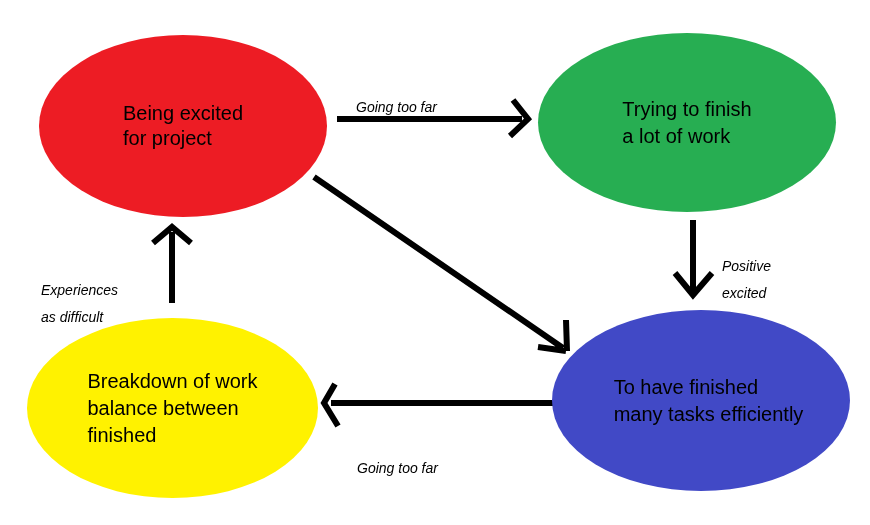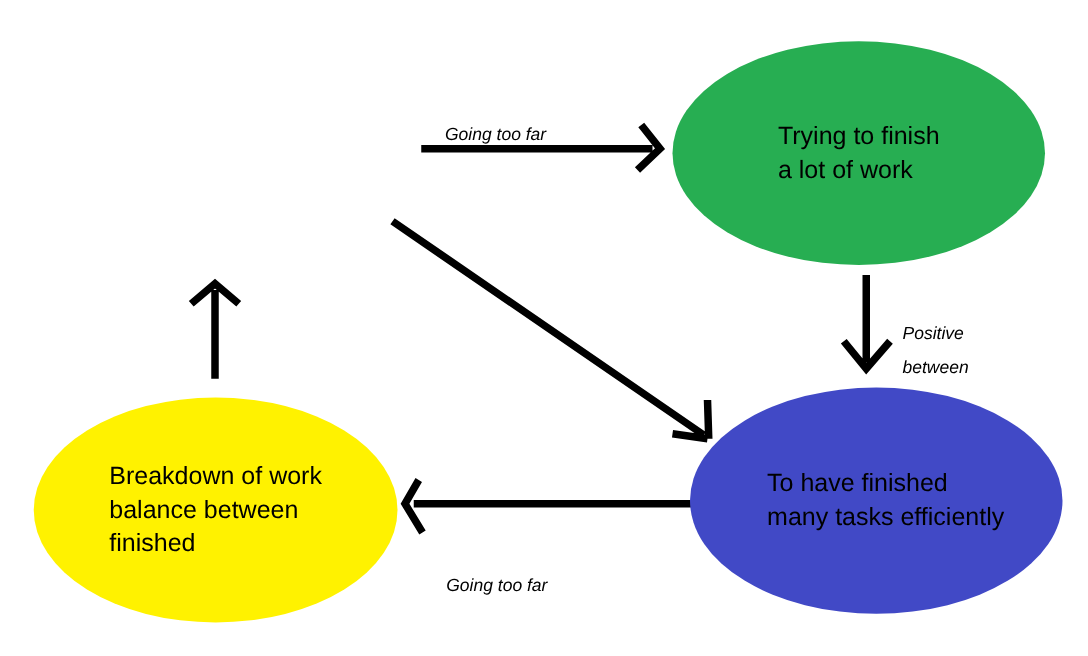--- a/index.html
+++ b/index.html
@@ -61,39 +61,45 @@
       <path d="M314,177 L563,348 M566,320 L567,351 M538,347 L566,351"></path>
     </g>
     <g>
       <path d="M554,403 L331,403 M335,384 L324,403 L338,426"></path>
     </g>
     <g>
       <path d="M172,303 L172,232 M153,243 L172,227 L191,243"></path>
     </g>
   </svg>
 
+  <div class="node" style="left: 39px; top: 35px; width: 288px; height: 182px; background: rgb(237, 28, 36);">
+    <div class="node-label tight" style="color: rgb(0, 0, 0);">Being excited
+for project</div>
+  </div>
 
   <div class="node" style="left: 538px; top: 33px; width: 298px; height: 179px; background: rgb(39, 174, 82);">
     <div class="node-label" style="color: #000000;">Trying to finish
 a lot of work</div>
   </div>
 
   <div class="node" style="left: 27px; top: 318px; width: 291px; height: 180px; background: rgb(255, 242, 0);">
     <div class="node-label" style="color: rgb(0, 0, 0);">Breakdown of work
 balance between
 finished</div>
   </div>
 
   <div class="node" style="left: 552px; top: 310px; width: 298px; height: 181px; background: rgb(65, 73, 198);">
     <div class="node-label" style="color: rgb(0, 0, 0); margin-left: 15px;">To have finished
 many tasks efficiently</div>
   </div>
 
   <div class="edge-label" style="left: 356px; top: 63px; color: rgb(0, 0, 0);">Going too far</div>
 
   <div class="edge-label" style="left: 722px; top: 222px; color: rgb(0, 0, 0);">Positive
-between</div>
+excited</div>
 
 
   <div class="edge-label" style="left: 357px; top: 424px; color: rgb(0, 0, 0);">Going too far</div>
 
+  <div class="edge-label" style="left: 41px; top: 246px; color: rgb(0, 0, 0);">Experiences
+as difficult</div>
 
 </div>
 
 </body></html>

